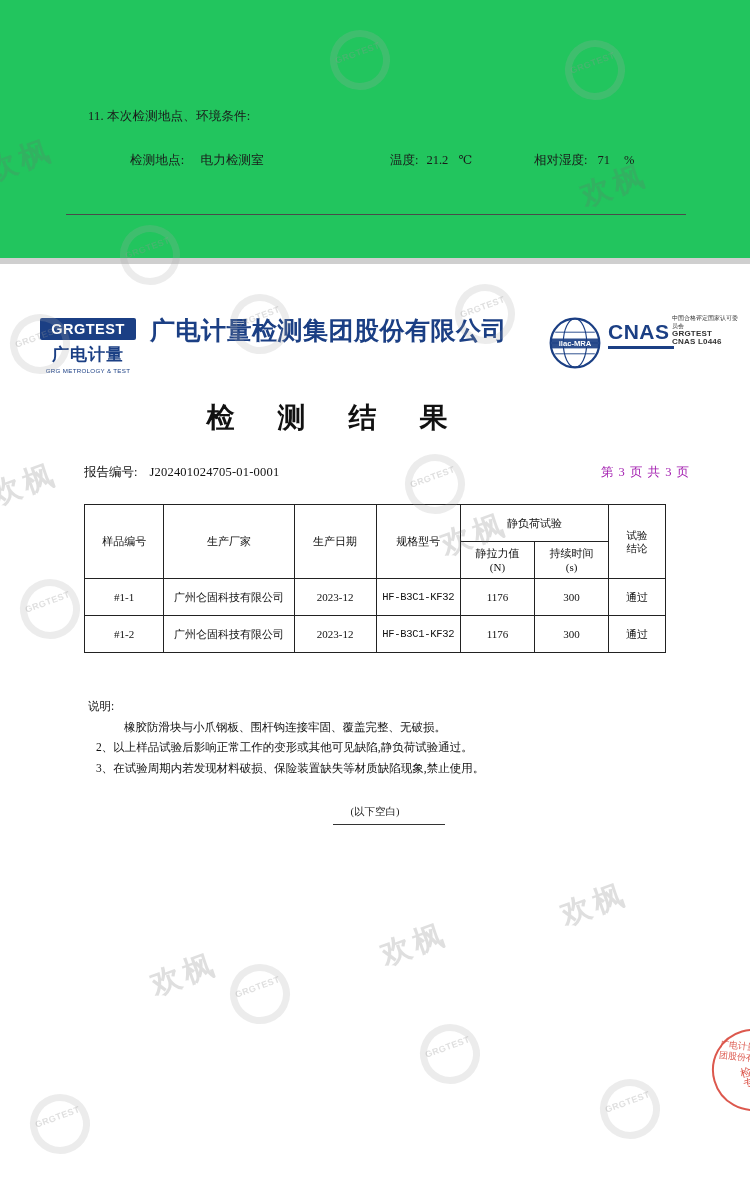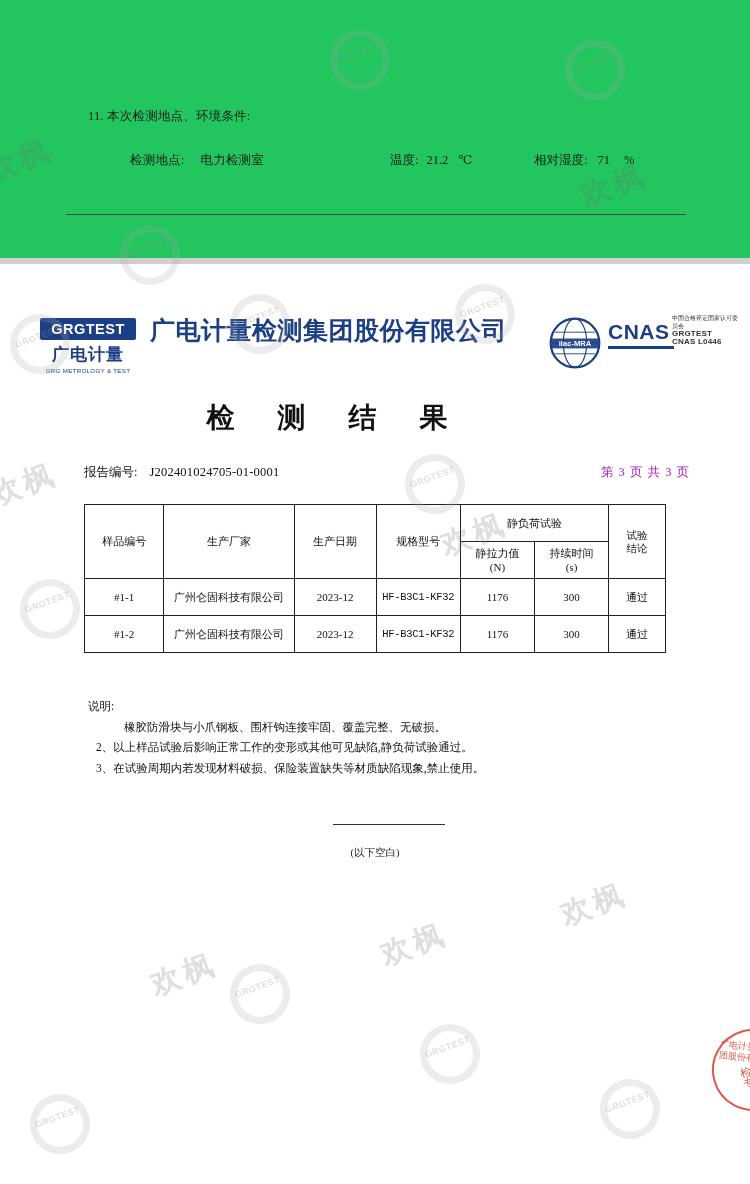--- a/index.html
+++ b/index.html
@@ -267,21 +267,21 @@
 
   .blank-rule {
     position: absolute;
     left: 333px; top: 560px;
     width: 112px;
     height: 1px;
     background: #333;
   }
   .blank-txt {
     position: absolute;
-    left: 0; top: 582px;
+    left: 0; top: 541px;
     width: 750px;
     text-align: center;
     font-size: 10.5px;
     color: #222;
   }
 
   
   .seal {
     position: absolute;
     left: 712px; top: 765px;

